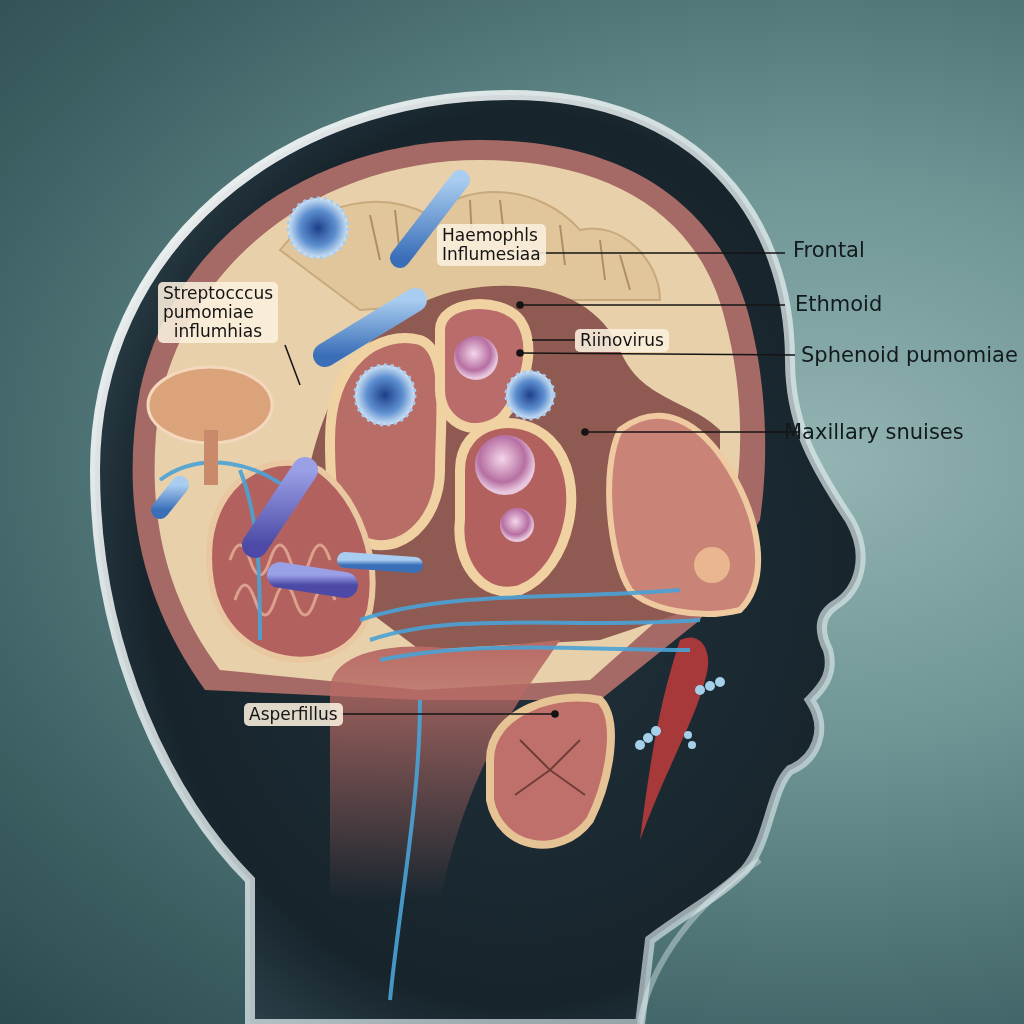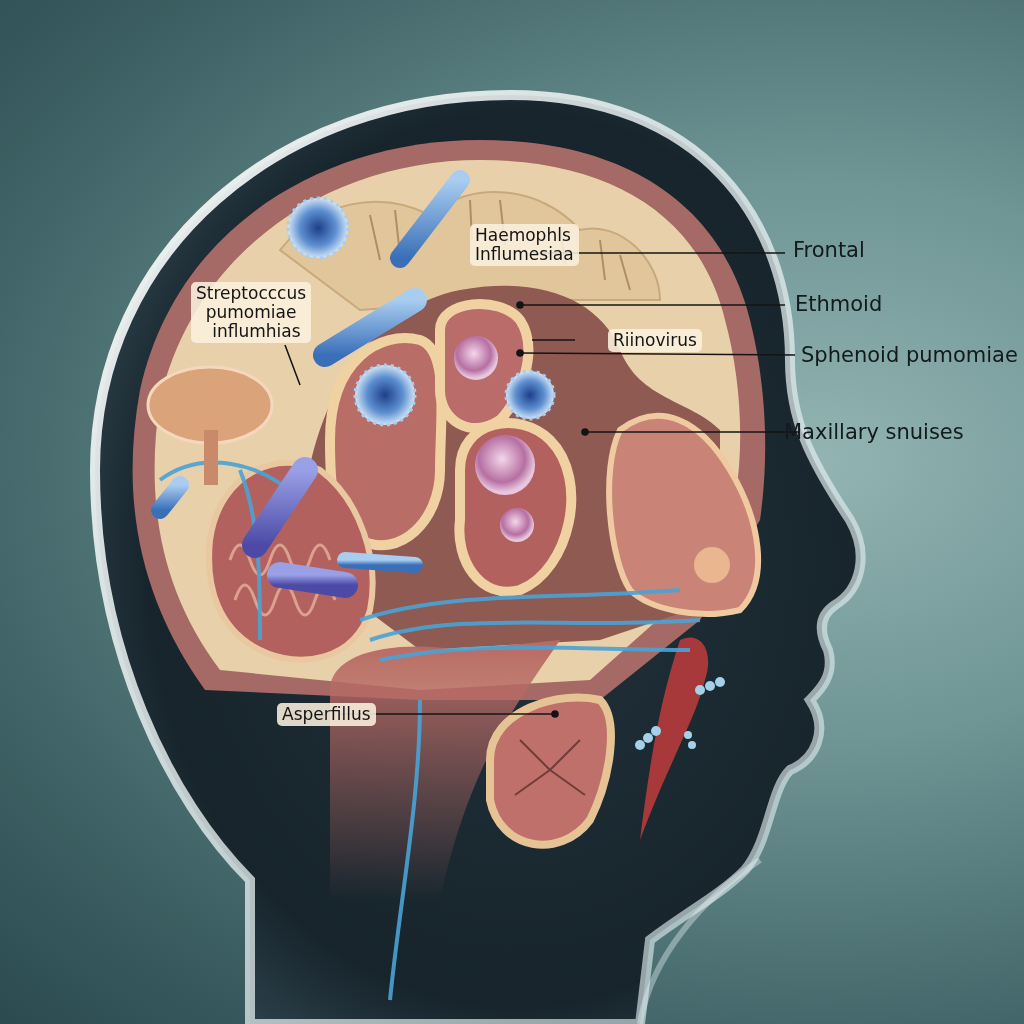--- a/index.html
+++ b/index.html
@@ -6,21 +6,20 @@
   body {
     width: 1024px; height: 1024px; overflow: hidden; position: relative;
     font-family: "DejaVu Sans", "Liberation Sans", sans-serif;
     background: radial-gradient(ellipse at 80% 45%, #93b4b3 0%, #6f9595 35%, #3f6366 75%, #2b4a4f 100%);
   }
   #scene { position: absolute; left: 0; top: 0; width: 1024px; height: 1024px; }
   .label {
     position: absolute; font-size: 17px; line-height: 19px; color: #141414;
     background: rgba(250, 240, 222, 0.88); border-radius: 5px; padding: 2px 5px;
     white-space: pre;
-    margin-left: 33px;
   }
   .side-label {
     position: absolute; font-size: 21px; color: #121a1c; white-space: nowrap;
   }
 </style>
 </head>
 <body>
 
 <svg id="scene" viewBox="0 0 1024 1024" xmlns="http://www.w3.org/2000/svg">
   <defs>
@@ -168,21 +167,21 @@
     <line x1="520" y1="353" x2="795" y2="355"></line>
     <circle cx="520" cy="353" r="3" fill="#141414"></circle>
     <line x1="585" y1="432" x2="800" y2="432"></line>
     <circle cx="585" cy="432" r="3" fill="#141414"></circle>
     <line x1="340" y1="714" x2="555" y2="714"></line>
     <circle cx="555" cy="714" r="3" fill="#141414"></circle>
     <line x1="285" y1="345" x2="300" y2="385"></line>
   </g>
 </svg>
 
-<div class="label" style="left:158px; top:282px;text-align:center;">Streptocccus
+<div class="label" style="left:158px; top:282px;">Streptocccus
 pumomiae
   influmhias</div>
 <div class="label" style="left:437px; top:224px;">Haemophls
 Influmesiaa</div>
 <div class="label" style="left:575px; top:329px;">Riinovirus</div>
 <div class="label" style="left:244px; top:703px;">Asperfillus</div>
 
 <div class="side-label" style="left:793px; top:238px;">Frontal</div>
 <div class="side-label" style="left:795px; top:292px;">Ethmoid</div>
 <div class="side-label" style="left:801px; top:343px;">Sphenoid pumomiae</div>

